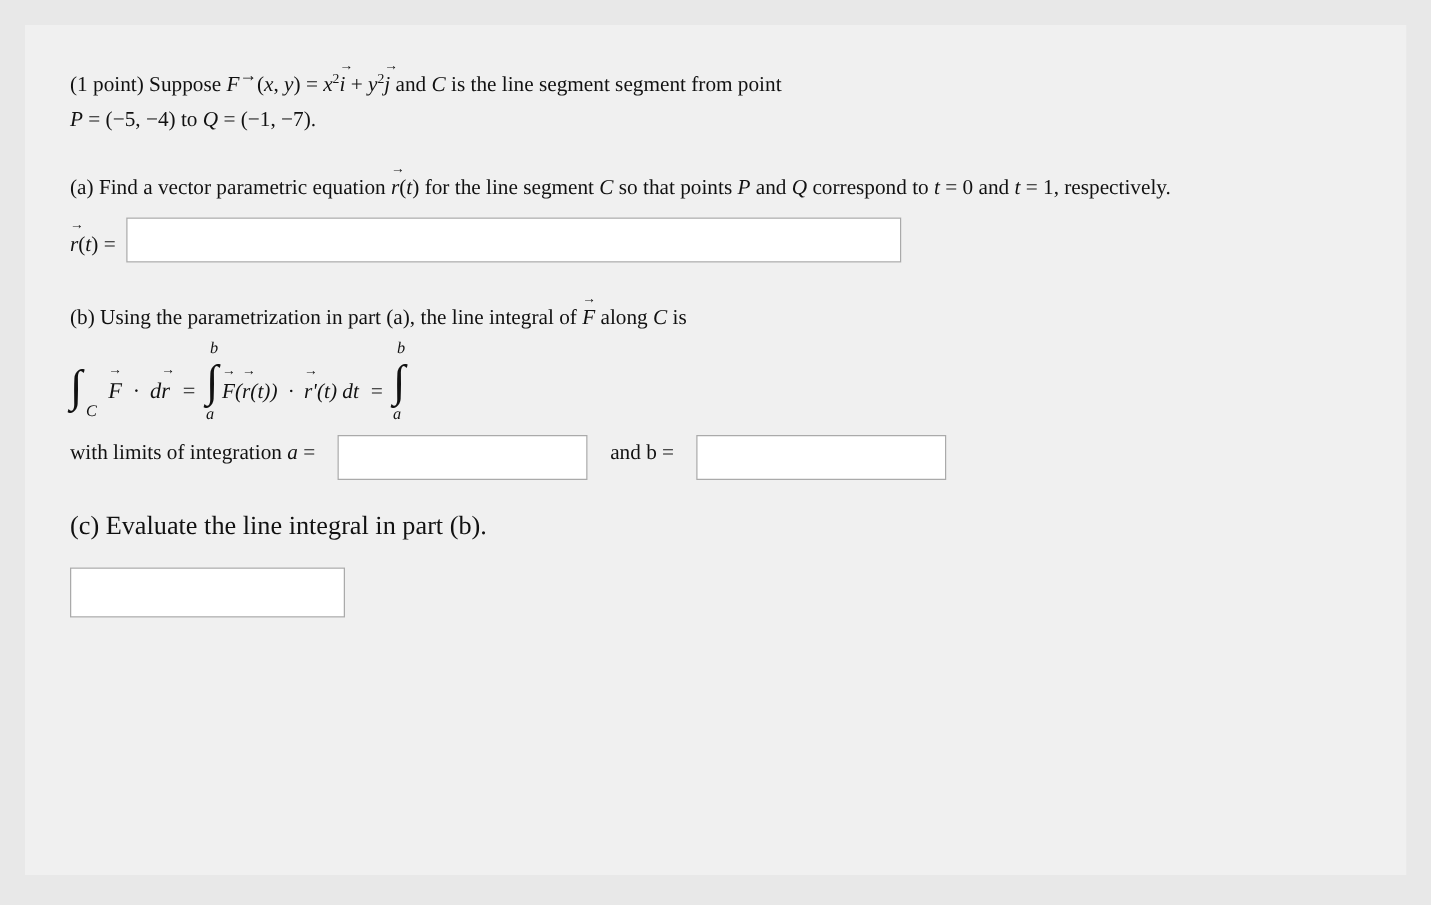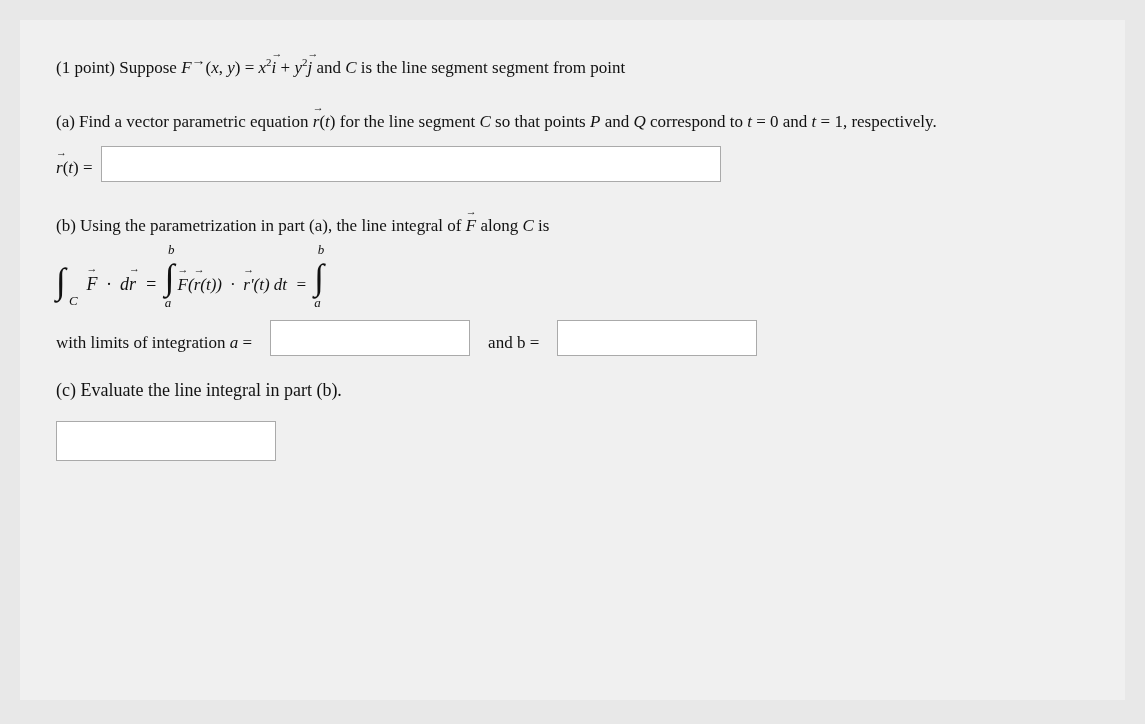--- a/index.html
+++ b/index.html
@@ -100,53 +100,54 @@
 
     .integral-answer-row {
       display: flex;
       align-items: center;
       gap: 8px;
       margin-bottom: 8px;
     }
 
     .limits-row {
       display: flex;
-      align-items: flex-end;
+      align-items: flex-start;
       gap: 18px;
       margin-bottom: 8px;
       font-size: 17px;
     }
 
     .dt-label {
       font-style: italic;
       font-size: 17px;
       margin-left: 6px;
     }
 
     .part-c-section {
       margin-top: 6px;
     }
 
     .part-c-text {
-      font-size: 18px;
+      font-size: 21px;
       margin-bottom: 8px;
     }
 
     sup {
       font-size: 11px;
     }
 
   </style>
 </head>
 <body>
 
 <div class="container">
 
   <div class="section problem-header">
     <span>(1 point) Suppose <em>F</em><sup style="font-size:14px; position:relative; top:-1px;">→</sup>(<em>x</em>, <em>y</em>) = <em>x</em><sup>2</sup><span style="position:relative; display:inline-block; padding-top:6px;"><em>i</em><span style="position:absolute; top:-4px; left:0; font-size:11px;">→</span></span> + <em>y</em><sup>2</sup><span style="position:relative; display:inline-block; padding-top:6px;"><em>j</em><span style="position:absolute; top:-4px; left:0; font-size:11px;">→</span></span> and <em>C</em> is the line segment segment from point</span><br>
+    <span><em>P</em> = (−5, −4) to <em>Q</em> = (−1, −7).</span>
   </div>
 
   <div class="part-a-section">
     <div class="part-a-text">
       (a) Find a vector parametric equation <span style="position:relative; display:inline-block; padding-top:6px;"><em>r</em><span style="position:absolute; top:-4px; left:0; font-size:11px;">→</span></span>(<em>t</em>) for the line segment <em>C</em> so that points <em>P</em> and <em>Q</em>
       correspond to <em>t</em> = 0 and <em>t</em> = 1, respectively.
     </div>
     <div class="answer-row">
       <span class="answer-label">
         <span style="position:relative; display:inline-block; padding-top:6px;"><em>r</em><span style="position:absolute; top:-4px; left:0; font-size:11px;">→</span></span>(<em>t</em>) =

